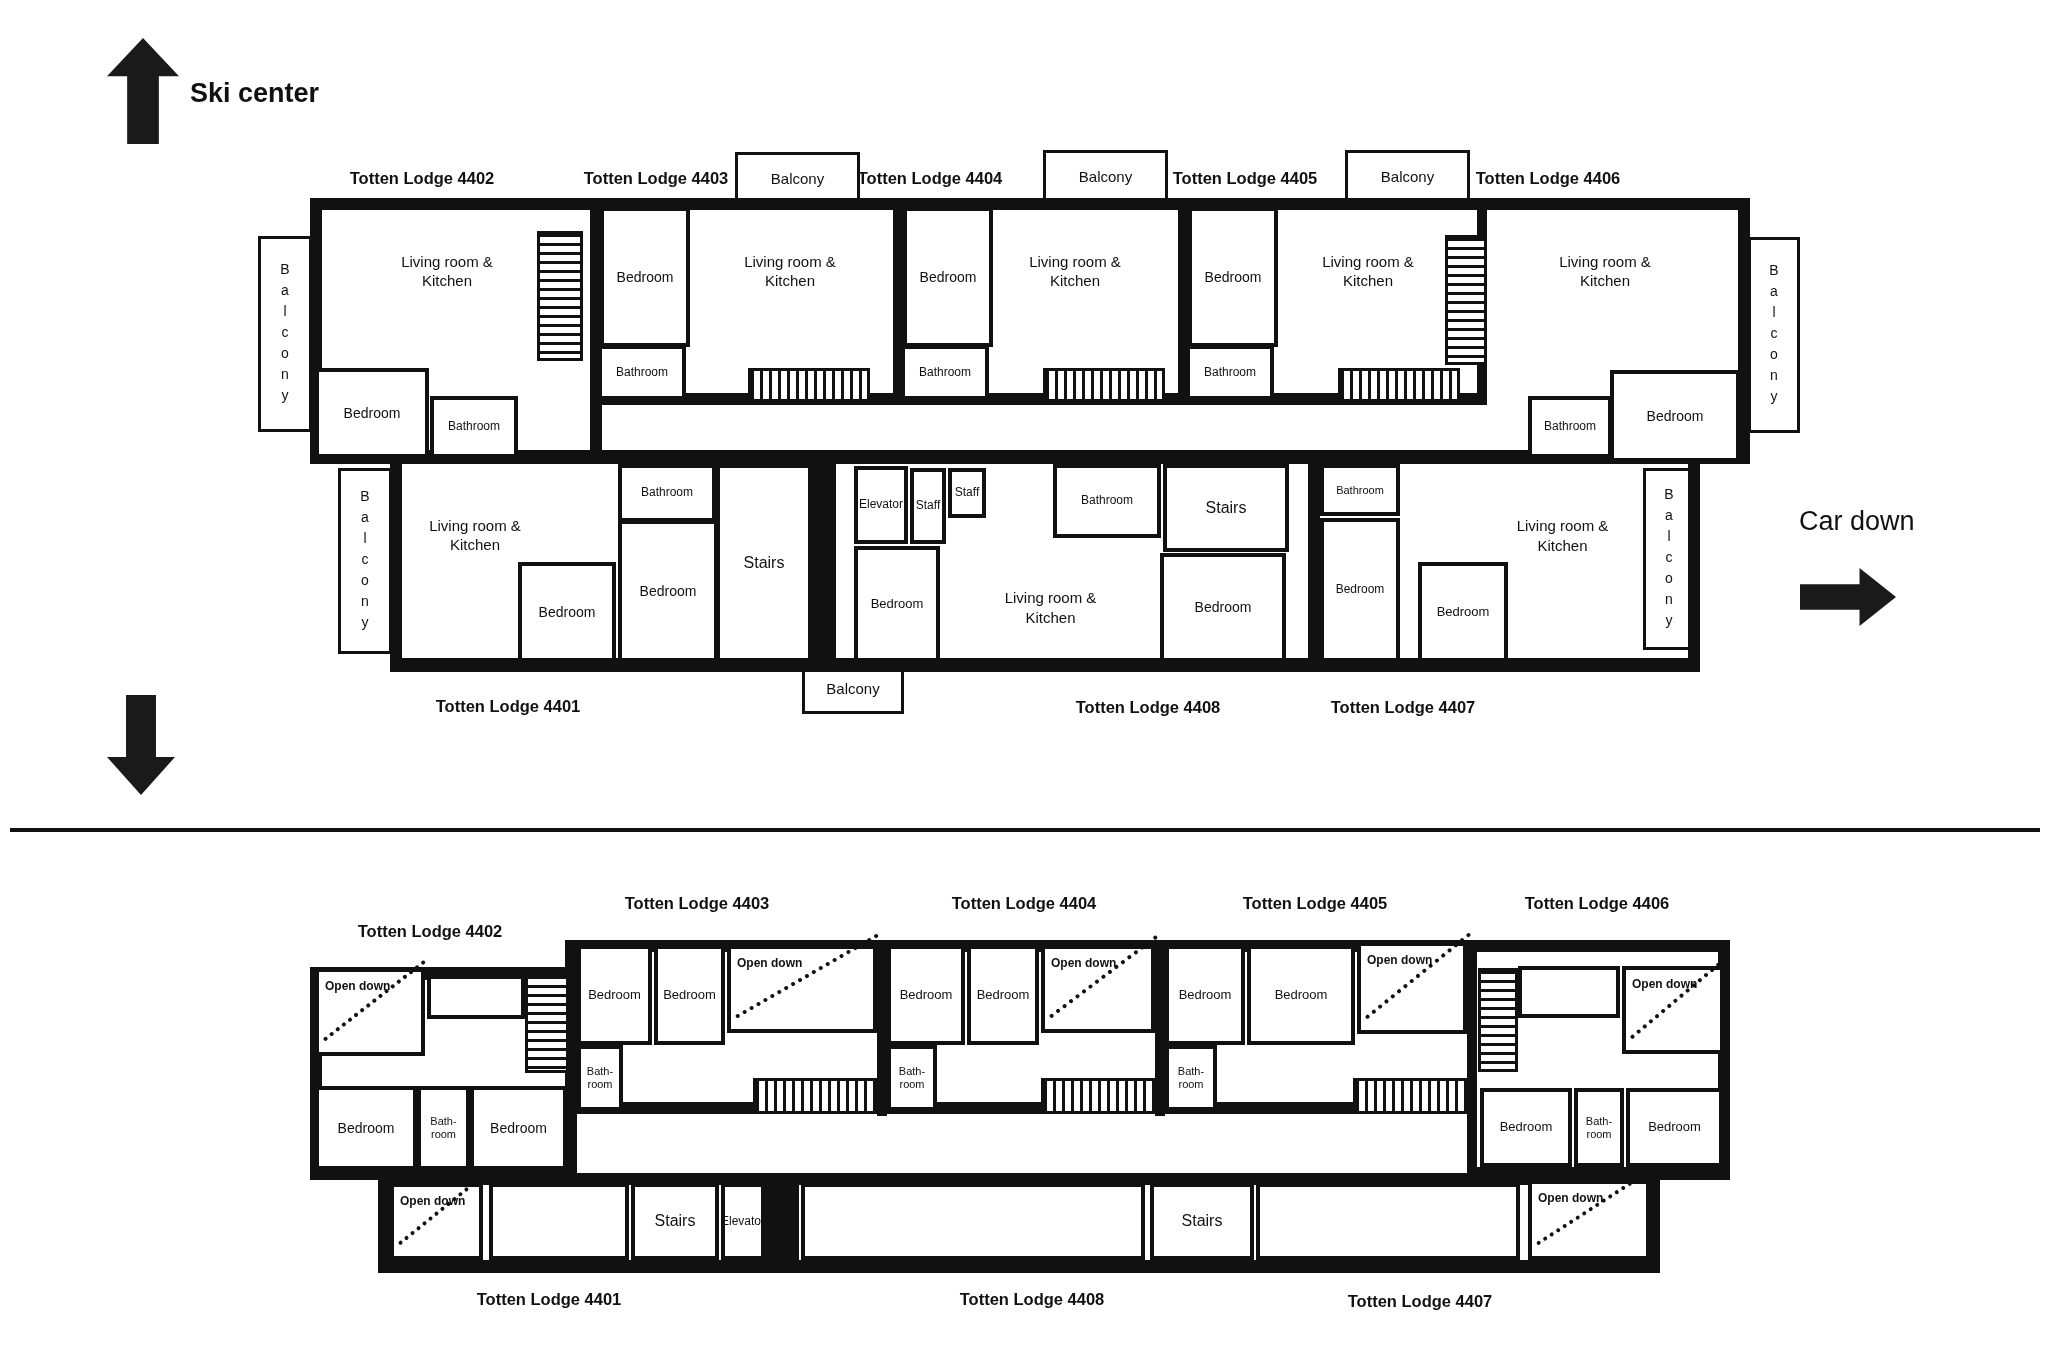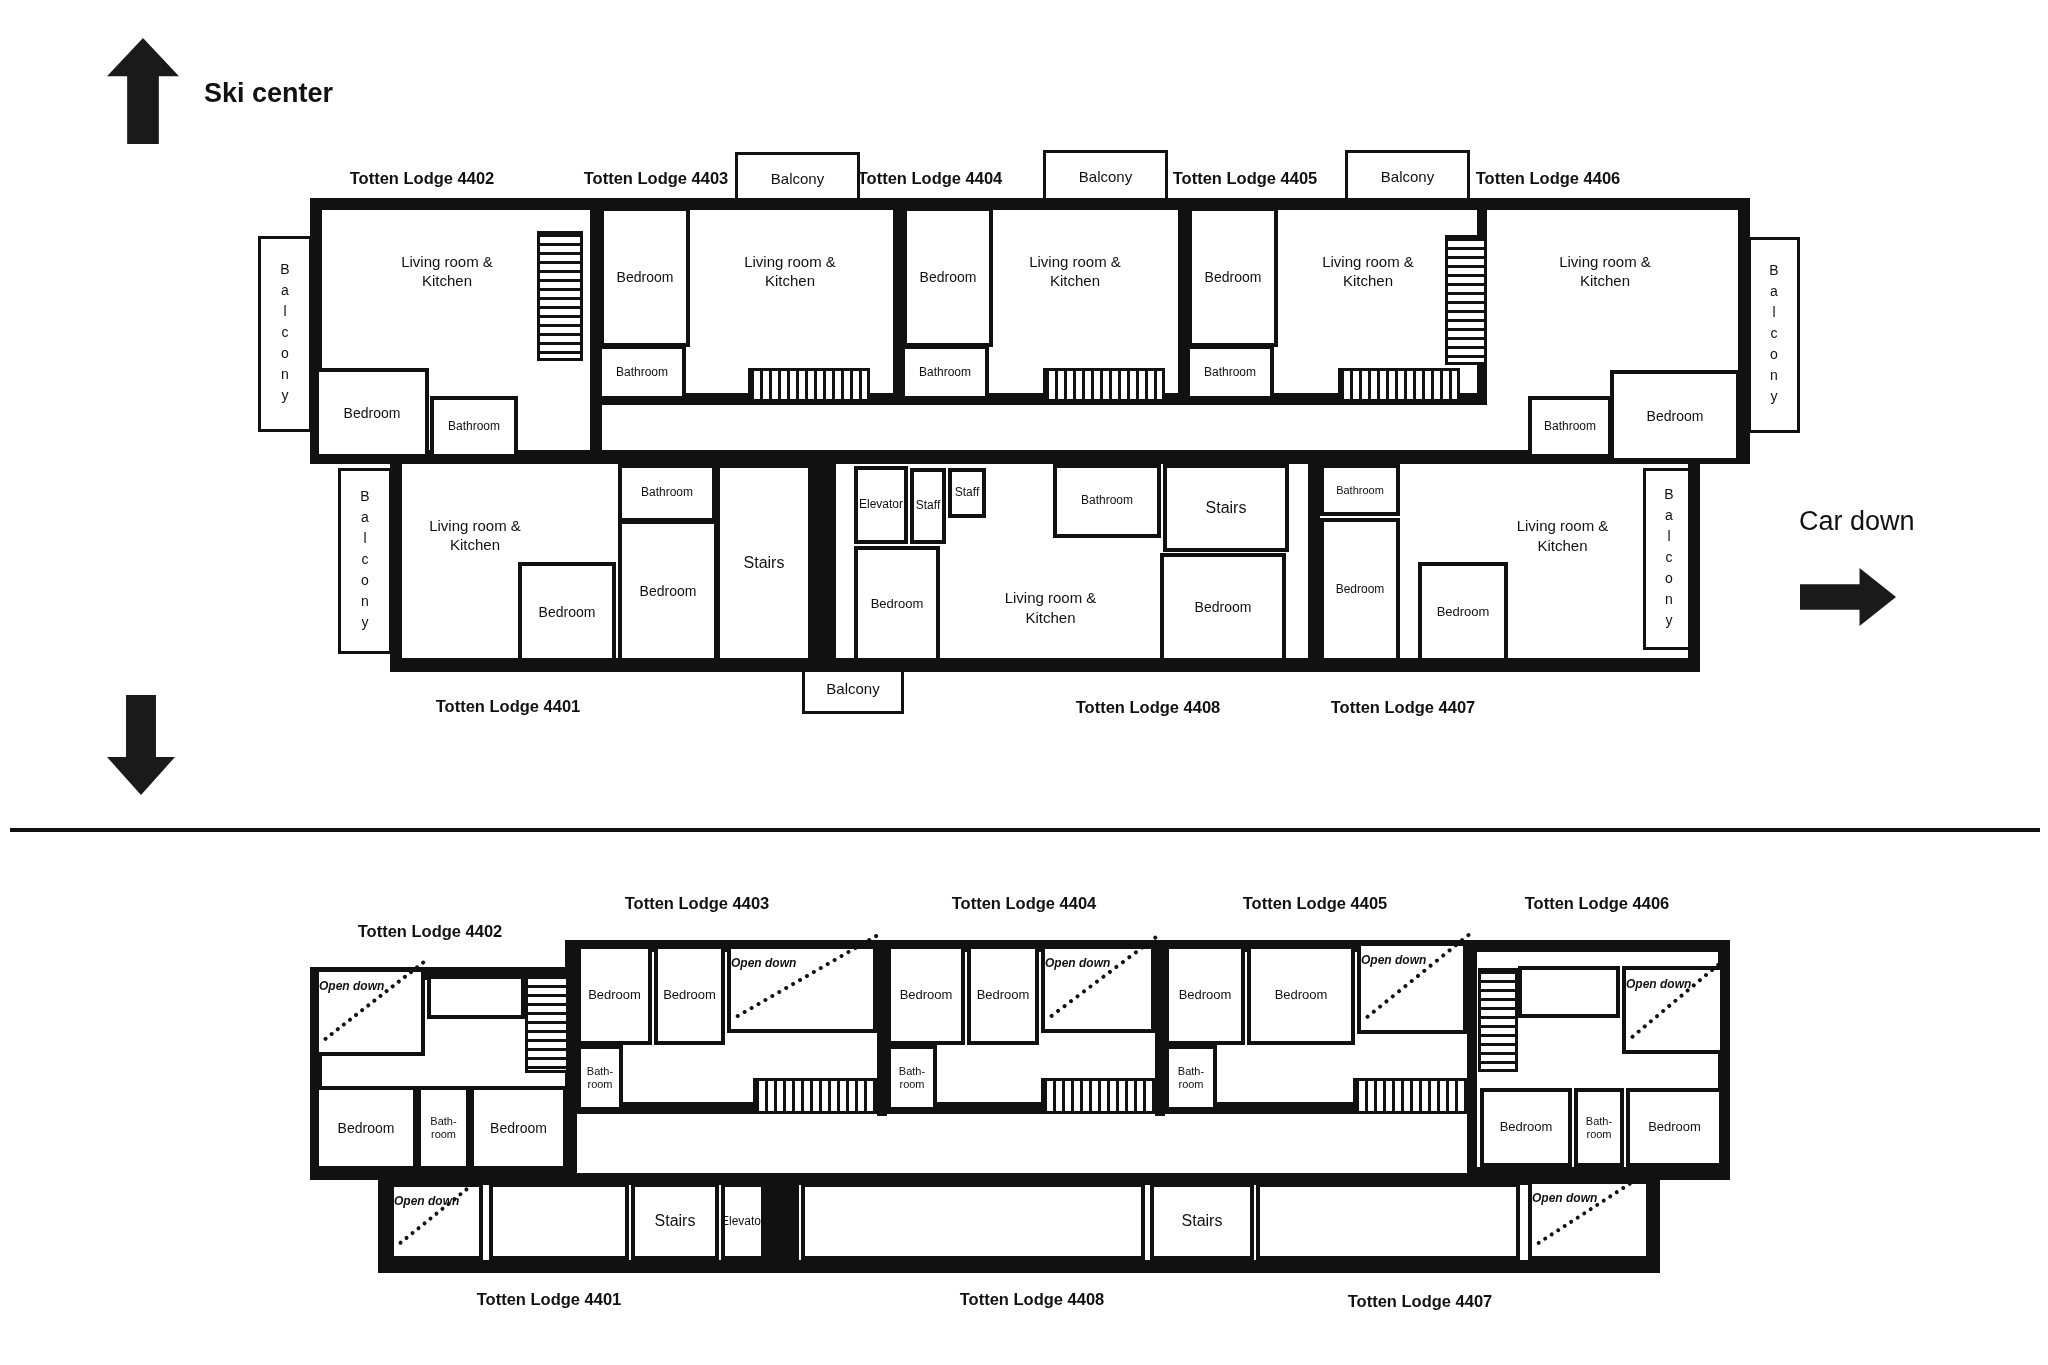--- a/index.html
+++ b/index.html
@@ -16,34 +16,34 @@
         background:repeating-linear-gradient(90deg,#111 0 3px,#fff 3px 9px);}
   .balcony{position:absolute;border:3px solid #111;background:#fff;box-sizing:border-box;
         display:flex;align-items:center;justify-content:center;font-size:15px;z-index:0;}
   .balcony .v{writing-mode:vertical-lr;text-orientation:upright;letter-spacing:5px;font-size:14px;}
   .lodge{position:absolute;font-weight:bold;font-size:16.5px;white-space:nowrap;
         transform:translateX(-50%);z-index:5;}
   .living{position:absolute;display:flex;flex-direction:column;align-items:center;justify-content:center;
         text-align:center;font-size:15px;line-height:1.3;z-index:4;}
   .diag{position:absolute;left:5px;bottom:10px;height:0;border-top:4px dotted #111;
         transform-origin:0 50%;}
-  .od{position:absolute;top:8px;left:0;font-style:italic;font-weight:600;font-size:12px;white-space:nowrap;}
+  .od{position:absolute;top:8px;left:6px;font-weight:600;font-size:12px;white-space:nowrap;}
   .dir{position:absolute;font-size:27px;z-index:5;white-space:nowrap;}
   .arrow{position:absolute;background:#1a1a1a;z-index:5;}
   .f10{font-size:12px;}.f11{font-size:11px;}.f12{font-size:12px;}.f13{font-size:13px;}.f16{font-size:16px;}
   .bold{font-weight:bold;}
   .divider{position:absolute;background:#111;z-index:5;}
 </style>
 </head>
 <body>
 
 <div id="canvas">
 
   <div class="arrow" style="left:107px;top:38px;width:72px;height:106px;clip-path:polygon(50% 0,100% 36%,72% 36%,72% 100%,28% 100%,28% 36%,0 36%);"></div>
-  <div class="dir bold" style="left:204px;top:78px;">Ski center</div>
+  <div class="dir bold" style="left:190px;top:78px;">Ski center</div>
 
   <div class="arrow" style="left:107px;top:695px;width:68px;height:100px;clip-path:polygon(28% 0,72% 0,72% 62%,100% 62%,50% 100%,0 62%,28% 62%);"></div>
 
   <div class="dir" style="left:1799px;top:506px;">Car down</div>
   <div class="arrow" style="left:1800px;top:568px;width:96px;height:58px;clip-path:polygon(0 28%,62% 28%,62% 0,100% 50%,62% 100%,62% 72%,0 72%);"></div>
 
   <div class="divider" style="left:10px;top:828px;width:2030px;height:4px;"></div>
 
   <div class="lodge" style="left:422px;top:169px;">Totten Lodge 4402</div>
   <div class="lodge" style="left:656px;top:169px;">Totten Lodge 4403</div>

